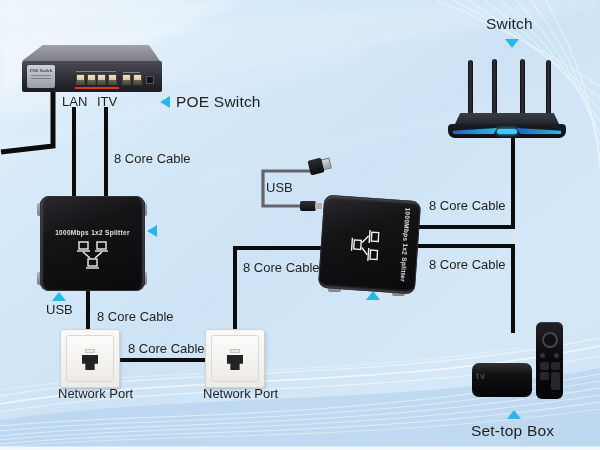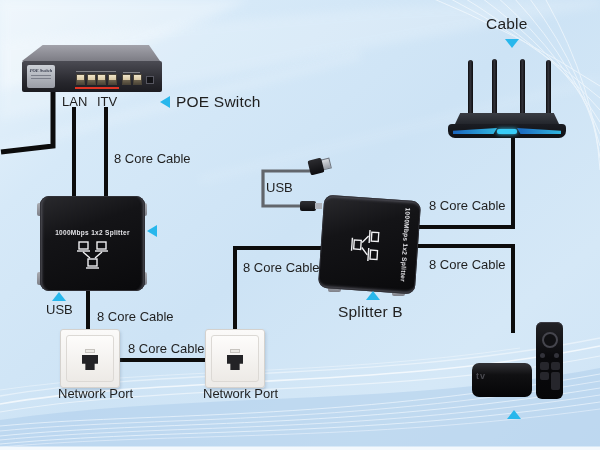--- a/index.html
+++ b/index.html
@@ -266,23 +266,23 @@
   <span class="abs small-label" style="left:97px;top:309px;">8 Core Cable</span>
   <span class="abs small-label" style="left:128px;top:341px;">8 Core Cable</span>
   <span class="abs small-label" style="left:243px;top:260px;">8 Core Cable</span>
 
   <span class="abs small-label" style="left:58px;top:386px;">Network Port</span>
   <span class="abs small-label" style="left:203px;top:386px;">Network Port</span>
 
   <span class="abs small-label" style="left:266px;top:180px;">USB</span>
 
   <span class="abs tri tri-up" style="left:366px;top:291px;"></span>
-  <span class="abs callout" style="left:338px;top:303px;">Splitter B</span>
-
-  <span class="abs callout" style="left:486px;top:15px;">Cable</span>
+
+  <span class="abs callout" style="left:486px;top:15px;">Switch</span>
   <span class="abs tri tri-down" style="left:505px;top:39px;"></span>
 
   <span class="abs small-label" style="left:429px;top:198px;">8 Core Cable</span>
   <span class="abs small-label" style="left:429px;top:257px;">8 Core Cable</span>
 
   <span class="abs tri tri-up" style="left:507px;top:410px;"></span>
+  <span class="abs callout" style="left:471px;top:422px;">Set-top Box</span>
 
 </div>
 
 </body></html>

